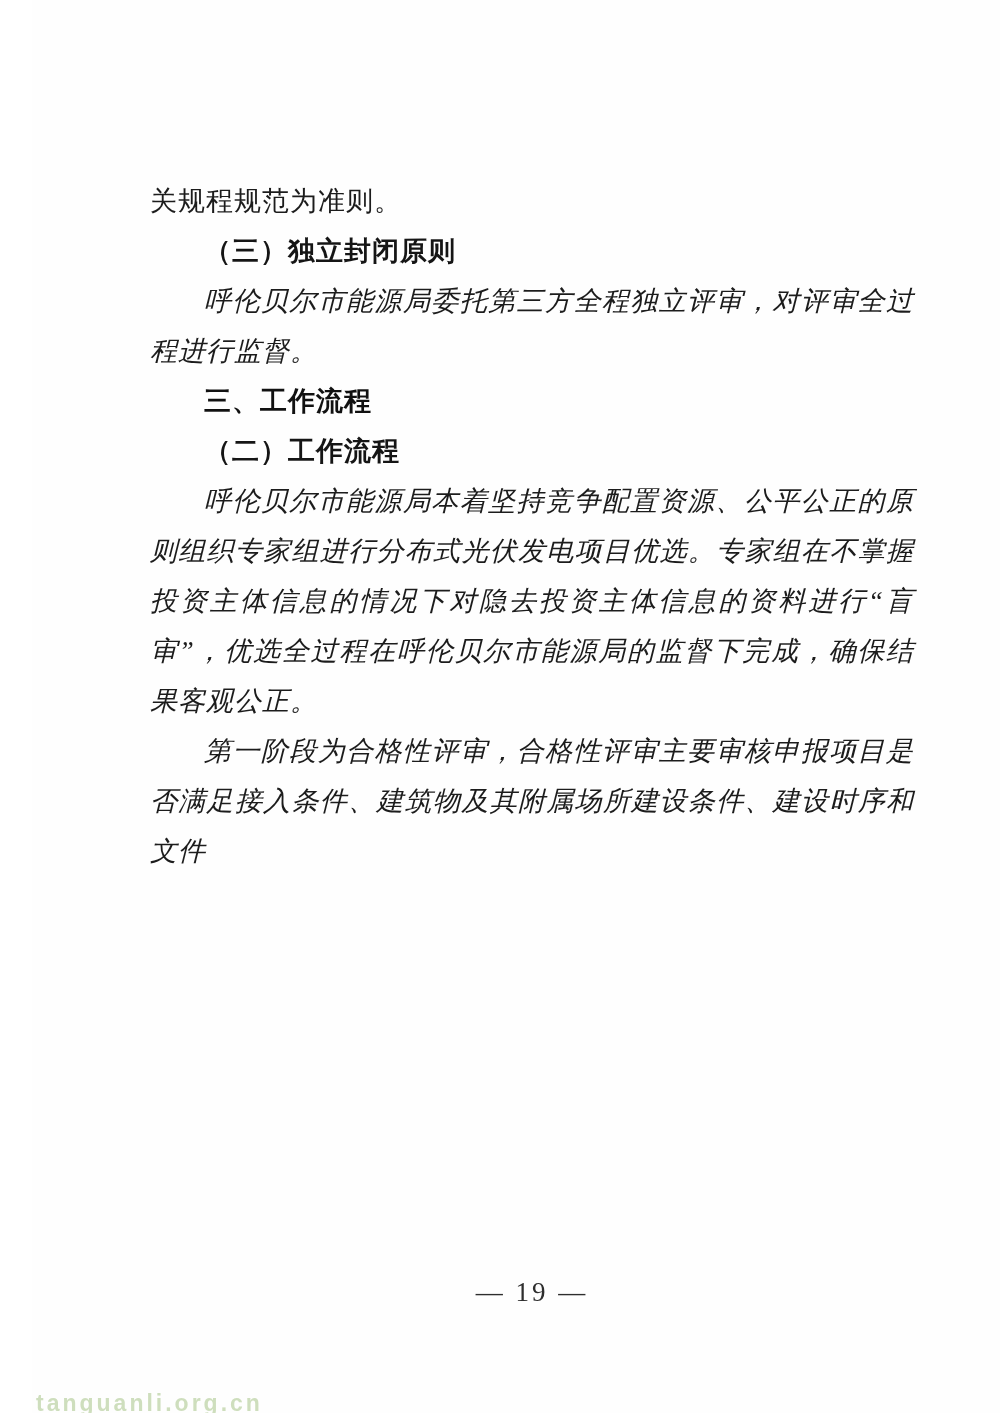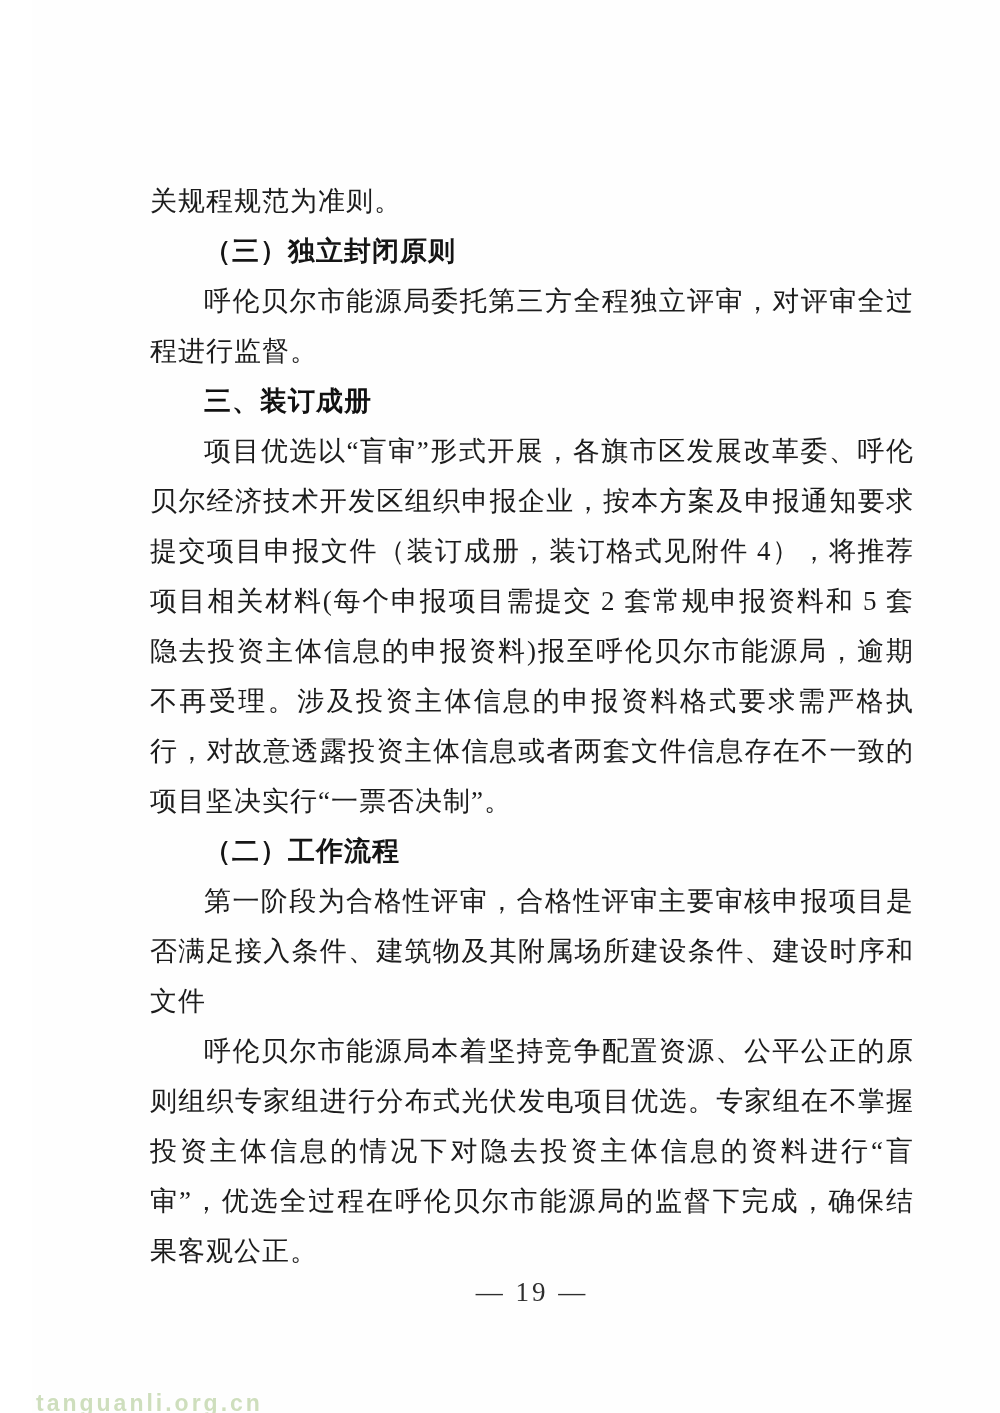--- a/index.html
+++ b/index.html
@@ -26,20 +26,21 @@
   .content p {
     margin: 0;
     font-size: 27px;
     line-height: 50px;
     text-align: justify;
     text-justify: inter-ideograph;
     letter-spacing: 1px;
   }
   .para {
     text-indent: 2em;
+    font-style: italic;
   }
   .para-continuation {
     text-indent: 0;
   }
   .heading-main {
     text-indent: 2em;
     font-family: "Liberation Sans", "DejaVu Sans", sans-serif;
     font-weight: 900;
     color: #111111;
   }
@@ -77,29 +78,28 @@
 
 <div class="page">
 
   <div class="content">
     <p class="para-continuation">关规程规范为准则。</p>
 
     <p class="heading-sub">（三）独立封闭原则</p>
 
     <p class="para">呼伦贝尔市能源局委托第三方全程独立评审，对评审全过程进行监督。</p>
 
-    <p class="heading-main">三、装订成册</p>
+    <p class="heading-main">三、工作流程</p>
 
 
-    <p class="para">项目优选以“盲审”形式开展，各旗市区发展改革委、呼伦贝尔经济技术开发区组织申报企业，按本方案及申报通知要求提交项目申报文件（装订成册，装订格式见附件 4），将推荐项目相关材料(每个申报项目需提交 2 套常规申报资料和 5 套隐去投资主体信息的申报资料)报至呼伦贝尔市能源局，逾期不再受理。涉及投资主体信息的申报资料格式要求需严格执行，对故意透露投资主体信息或者两套文件信息存在不一致的项目坚决实行“一票否决制”。</p>
 
     <p class="heading-sub">（二）工作流程</p>
 
+    <p class="para">呼伦贝尔市能源局本着坚持竞争配置资源、公平公正的原则组织专家组进行分布式光伏发电项目优选。专家组在不掌握投资主体信息的情况下对隐去投资主体信息的资料进行“盲审”，优选全过程在呼伦贝尔市能源局的监督下完成，确保结果客观公正。</p>
+
     <p class="para">第一阶段为合格性评审，合格性评审主要审核申报项目是否满足接入条件、建筑物及其附属场所建设条件、建设时序和文件</p>
-
-    <p class="para">呼伦贝尔市能源局本着坚持竞争配置资源、公平公正的原则组织专家组进行分布式光伏发电项目优选。专家组在不掌握投资主体信息的情况下对隐去投资主体信息的资料进行“盲审”，优选全过程在呼伦贝尔市能源局的监督下完成，确保结果客观公正。</p>
   </div>
 
   <div class="page-number">— 19 —</div>
 
   <div class="watermark">tanguanli.org.cn</div>
 
 </div>
 
 </body></html>

